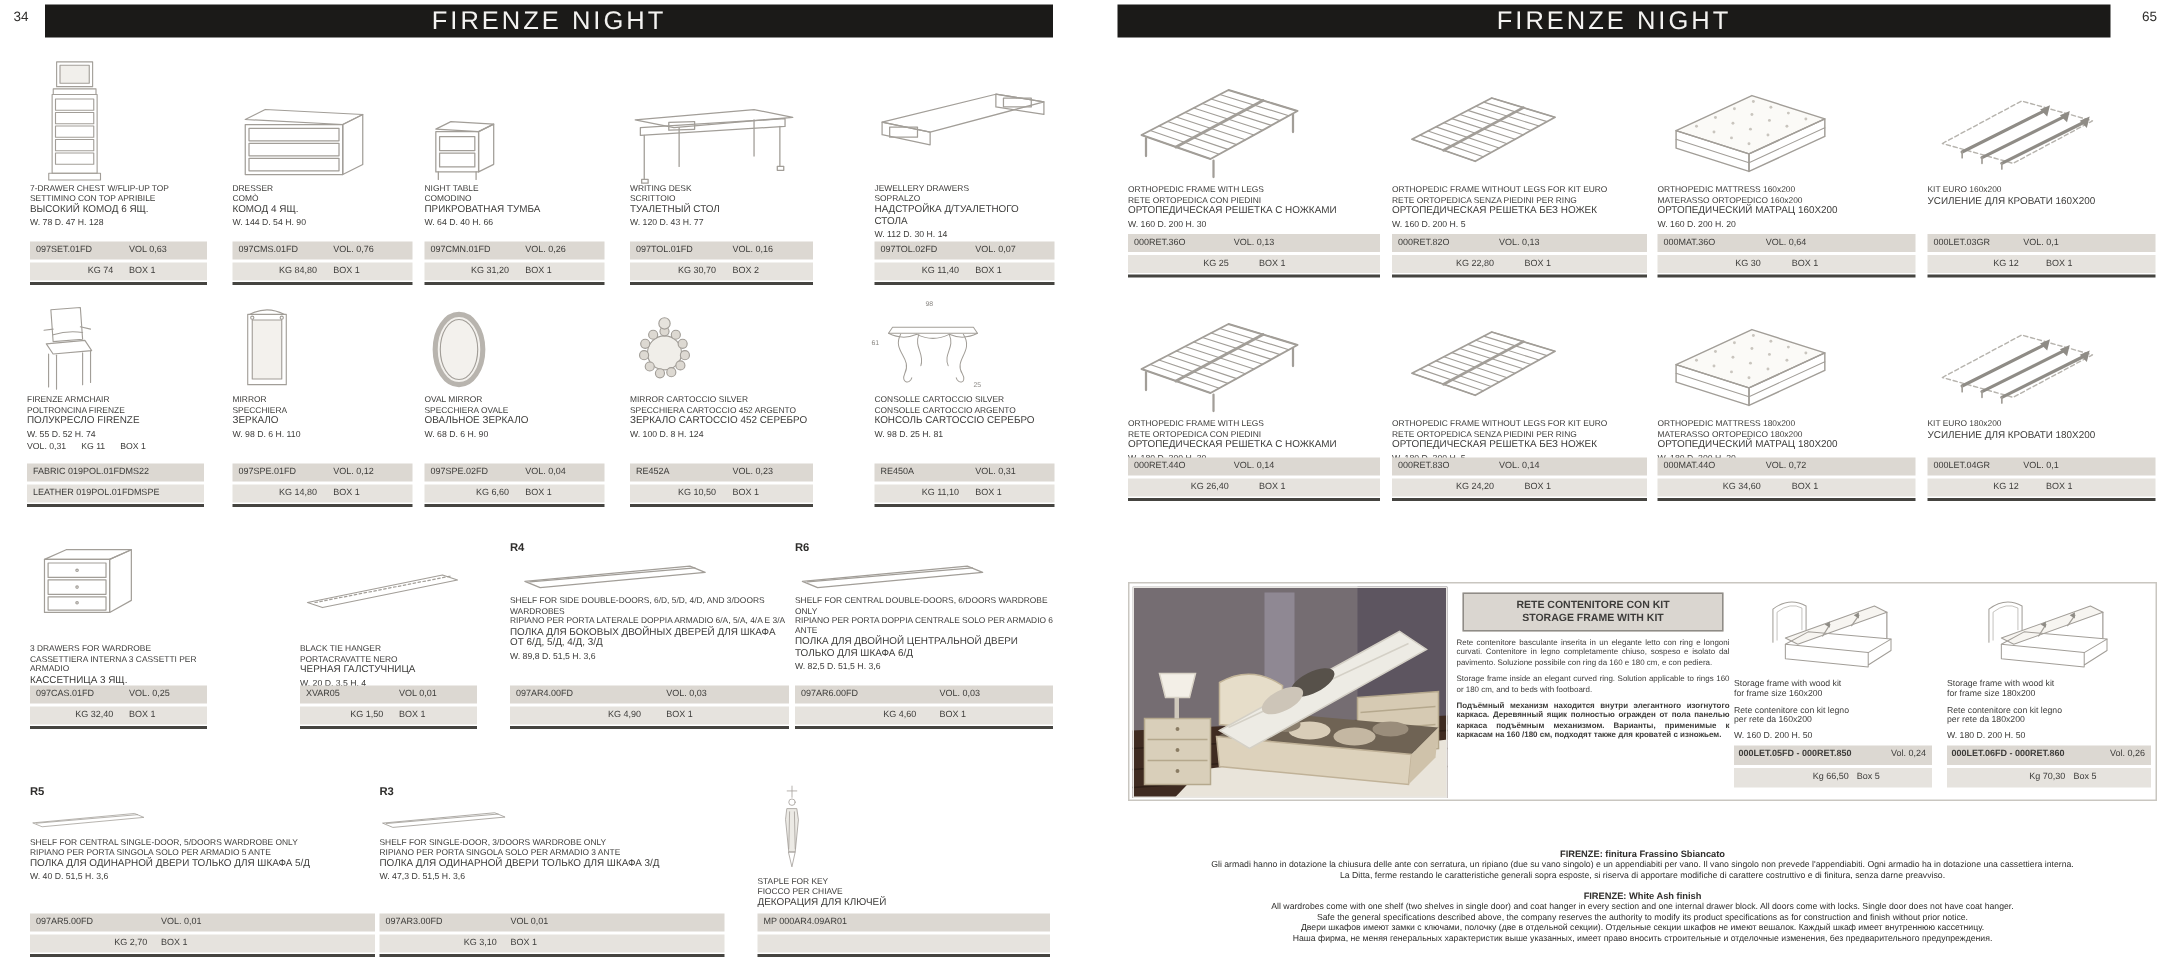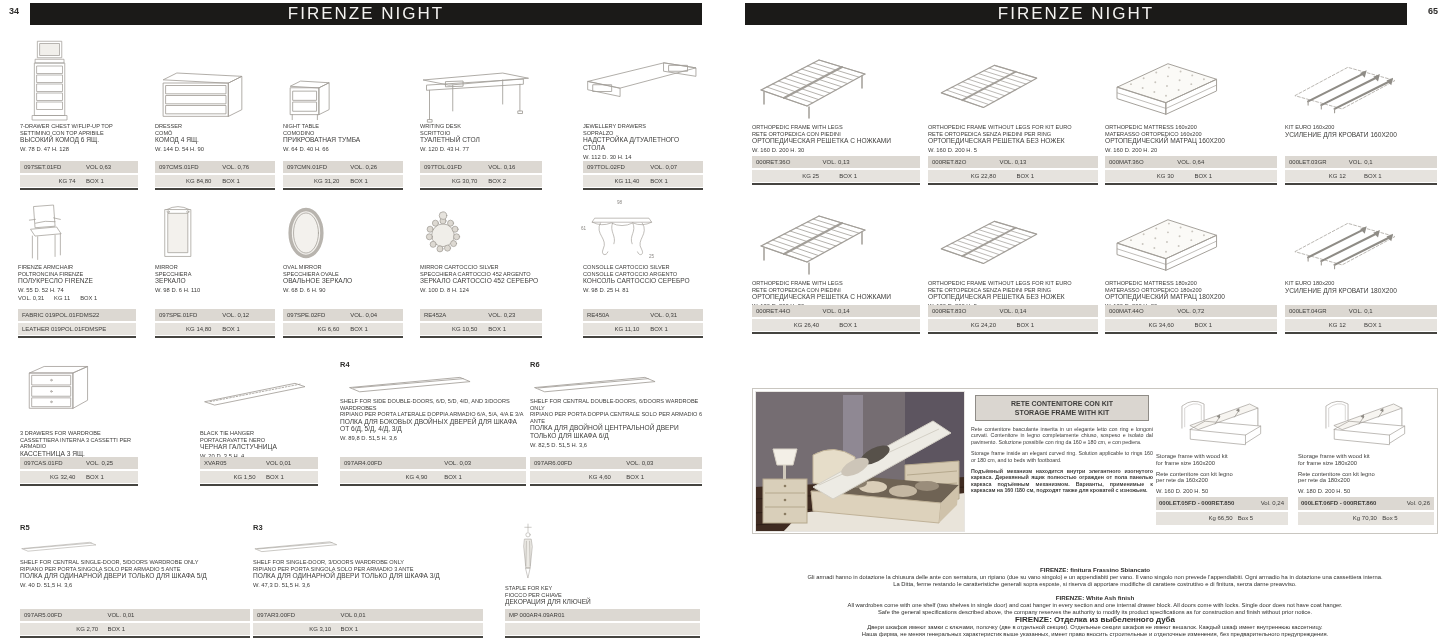--- a/index.html
+++ b/index.html
@@ -1,18 +1,18 @@
 <!DOCTYPE html>
 <html><head>
 <meta charset="utf-8">
 <style>
   html,body{margin:0;padding:0;background:#ffffff;}
   body{width:1443px;height:640px;position:relative;overflow:hidden;
        font-family:"Liberation Sans",sans-serif;color:#3d3c3a;}
-  .pagenum{position:absolute;font-size:9px;font-weight:bold;color:#2e2d2b;}
+  .pagenum{position:absolute;font-size:9px;font-weight:normal;color:#2e2d2b;}
   .hbar{position:absolute;height:22px;background:#1b1a18;display:flex;align-items:center;justify-content:center;}
   .hbar span{color:#f4f3f1;font-size:17px;letter-spacing:2px;font-weight:normal;}
   .card{position:absolute;}
   .sk{display:flex;align-items:flex-end;position:relative;}
   svg.sketch{stroke:#a29e98;fill:none;stroke-width:1;stroke-linejoin:round;stroke-linecap:round;}
   .tag{font-weight:bold;font-size:7.5px;margin-bottom:3px;color:#2f2e2c;}
   .en,.it{font-size:5.6px;line-height:6.6px;}
   .ru{font-size:6.6px;line-height:7.4px;}
   .dm{font-size:5.8px;margin-top:2.5px;}
   .xline{font-size:5.8px;margin-top:2px;display:flex;}
@@ -869,17 +869,16 @@
     <div class="nh">FIRENZE: finitura Frassino Sbiancato</div>
     <div class="nb">Gli armadi hanno in dotazione la chiusura delle ante con serratura, un ripiano (due su vano singolo) e un appendiabiti per vano. Il vano singolo non prevede l'appendiabiti. Ogni armadio ha in dotazione una cassettiera interna.
 La Ditta, ferme restando le caratteristiche generali sopra esposte, si riserva di apportare modifiche di carattere costruttivo e di finitura, senza darne preavviso.</div>
   </div>
   <div class="note" style="top:594px">
     <div class="nh">FIRENZE: White Ash finish</div>
     <div class="nb">All wardrobes come with one shelf (two shelves in single door) and coat hanger in every section and one internal drawer block. All doors come with locks. Single door does not have coat hanger.
 Safe the general specifications described above, the company reserves the authority to modify its product specifications as for construction and finish without prior notice.</div>
   </div>
   <div class="note" style="top:616px">
-    <div class="nh big">FIRENZE:  Отделка из выбеленного дуба</div>
     <div class="nb">Двери шкафов имеют замки с ключами, полочку (две в отдельной секции). Отдельные секции шкафов не имеют вешалок. Каждый шкаф имеет внутреннюю кассетницу.
 Наша фирма, не меняя генеральных характеристик выше указанных, имеет право вносить строительные и отделочные изменения, без предварительного предупреждения.</div>
   </div>
 </div>
 
 </body></html>

